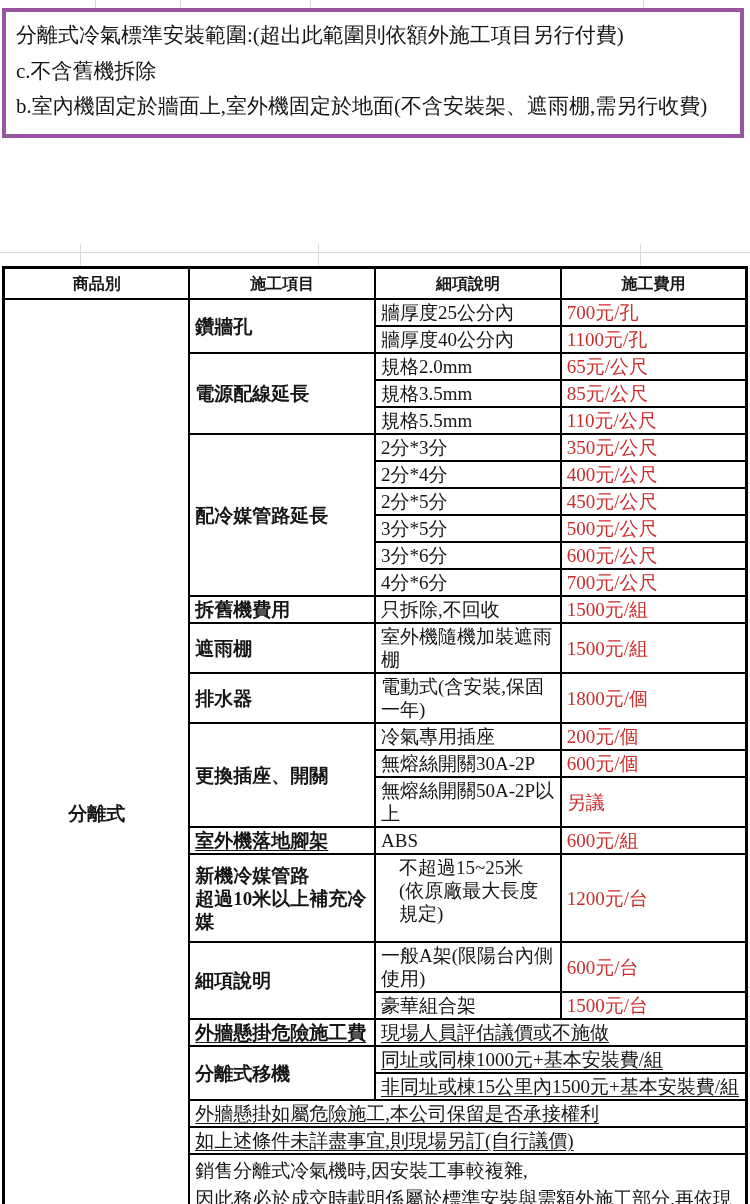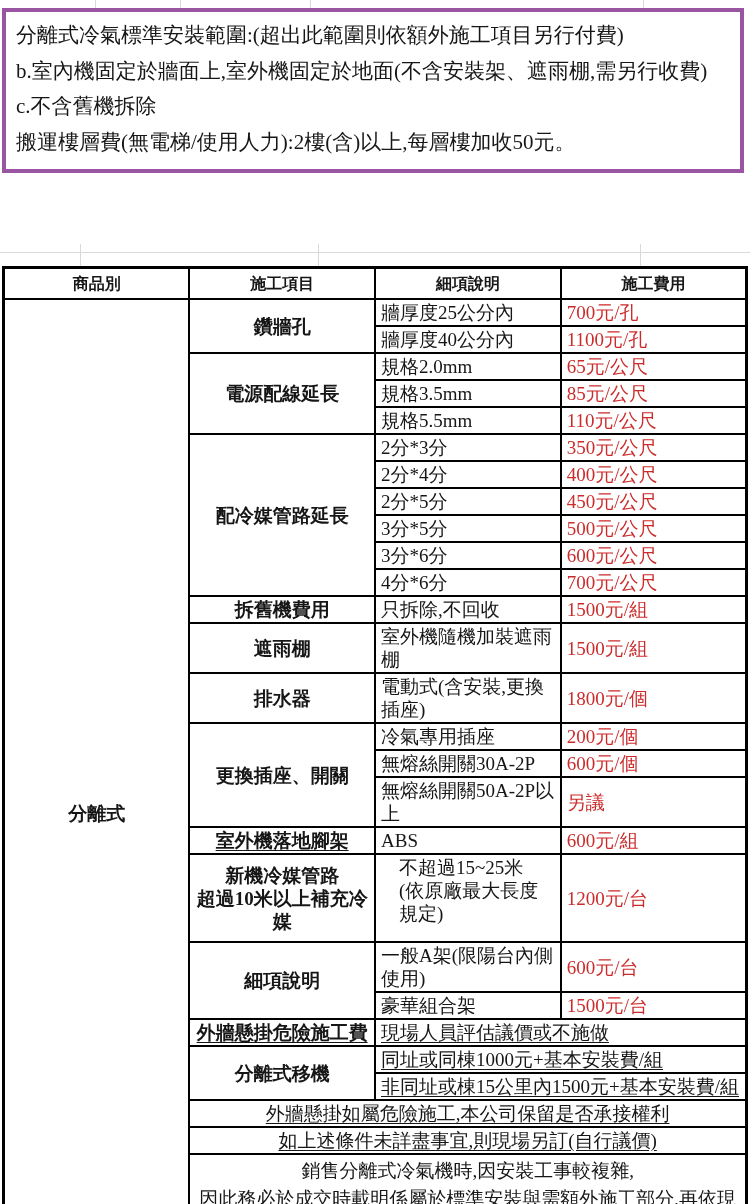--- a/index.html
+++ b/index.html
@@ -40,45 +40,44 @@
     font-size:19px;line-height:23px;
     vertical-align:middle;
     overflow:hidden;
   }
   table.price th{
     font-size:16px;font-weight:bold;text-align:center;height:27px;padding:1px 2px;
   }
   table.price tbody tr{height:26px;}
   table.price tbody tr.tall{height:88px;}
   td.cat{font-weight:bold;font-size:21px;text-align:center;padding:1px 2px;}
-  td.item{font-weight:bold;white-space:pre-line;text-align:center;}
+  td.item{font-weight:bold;white-space:pre-line;}
   td.desc{white-space:pre-line;}
   td.desc.top{vertical-align:top;padding-left:23px;}
   td.fee{color:var(--red);text-align:left;padding-right:4px;white-space:nowrap;}
-  td.fnote{font-size:20px;text-align:center;}
+  td.fnote{font-size:20px;}
   td.fnote.big{vertical-align:top;height:168px;line-height:27.5px;padding-top:2px;}
   .ul{text-decoration:underline;text-underline-offset:3px;}
 </style>
 </head>
 <body>
 
 <div class="gl v" style="left:95px;top:0;height:8px;"></div>
 <div class="gl v" style="left:180px;top:0;height:8px;"></div>
 <div class="gl v" style="left:310px;top:0;height:8px;"></div>
 <div class="gl v" style="left:643px;top:0;height:8px;"></div>
 <div class="gl h" style="left:0;top:252px;width:750px;"></div>
 <div class="gl v" style="left:80px;top:244px;height:22px;"></div>
 <div class="gl v" style="left:318px;top:244px;height:22px;"></div>
 <div class="gl v" style="left:640px;top:244px;height:22px;"></div>
 
 <div class="notice">
   <p>分離式冷氣標準安裝範圍:(超出此範圍則依額外施工項目另行付費)</p>
+  <p>c.不含舊機拆除</p>
   <p>b.室內機固定於牆面上,室外機固定於地面(不含安裝架、遮雨棚,需另行收費)</p>
-  <p>c.不含舊機拆除</p>
-  <p>搬運樓層費(無電梯/使用人力):2樓(含)以上,每層樓加收50元。</p>
 </div>
 
 <table class="price">
   <thead>
       <tr>
         <th>商品別</th>
         <th>施工項目</th>
         <th>細項說明</th>
         <th>施工費用</th>
       </tr>
@@ -137,21 +136,21 @@
         <td class="desc">只拆除,不回收</td>
         <td class="fee">1500元/組</td>
       </tr>
       <tr>
         <td class="item" rowspan="1">遮雨棚</td>
         <td class="desc">室外機隨機加裝遮雨棚</td>
         <td class="fee">1500元/組</td>
       </tr>
       <tr>
         <td class="item" rowspan="1">排水器</td>
-        <td class="desc">電動式(含安裝,更換插座)</td>
+        <td class="desc">電動式(含安裝,保固一年)</td>
         <td class="fee">1800元/個</td>
       </tr>
       <tr>
         <td class="item" rowspan="3">更換插座、開關</td>
         <td class="desc">冷氣專用插座</td>
         <td class="fee">200元/個</td>
       </tr>
       <tr>
         <td class="desc">無熔絲開關30A-2P</td>
         <td class="fee">600元/個</td>

